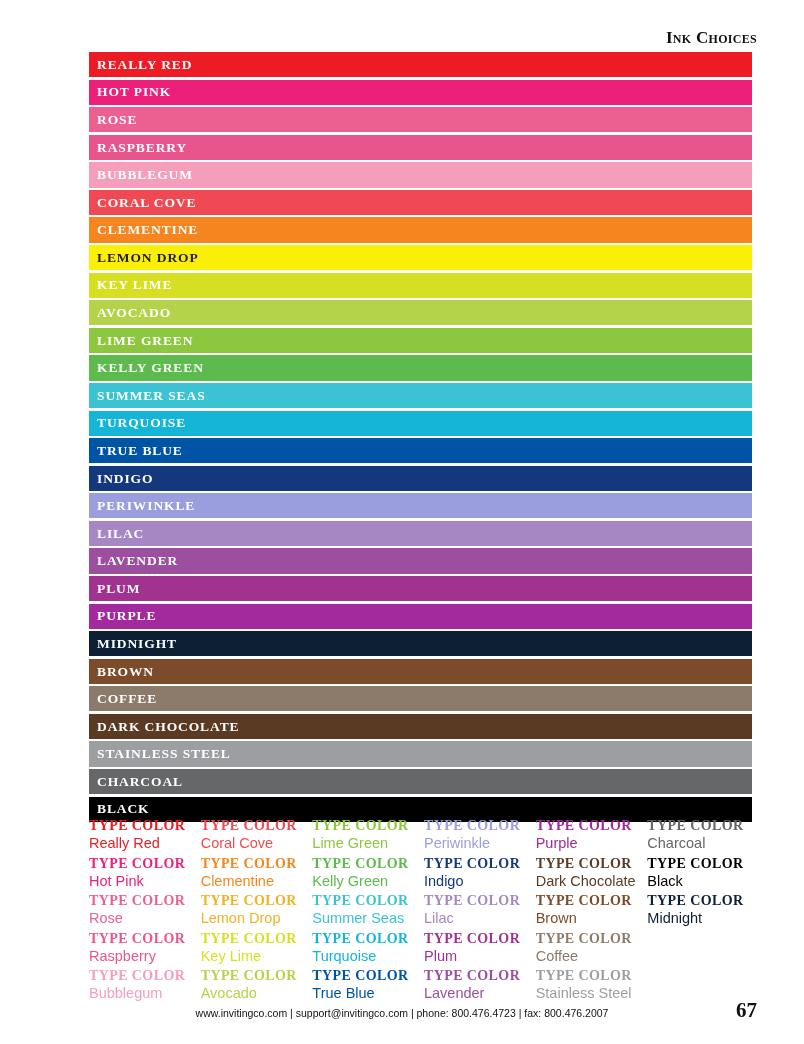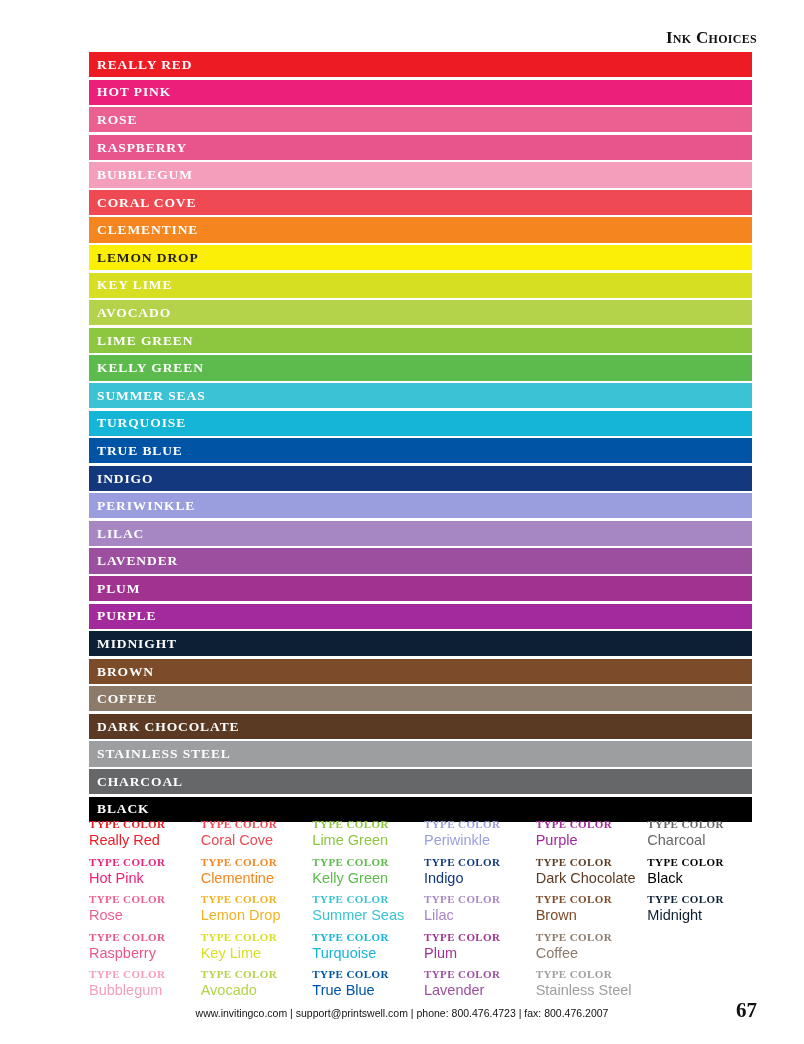--- a/index.html
+++ b/index.html
@@ -67,21 +67,21 @@
     grid-template-columns: repeat(6, 1fr);
     column-gap: 0px;
     row-gap: 0px;
   }
   .tc-cell {
     height: 37.5px;
   }
   .tc-top {
     font-family: "Liberation Serif", serif;
     font-weight: bold;
-    font-size: 11px;
+    font-size: 14px;
     letter-spacing: 0.4px;
     text-transform: uppercase;
     line-height: 1.1;
   }
   .tc-bottom {
     font-family: "Liberation Sans", sans-serif;
     font-size: 14.5px;
     line-height: 1.25;
     margin-top: 1px;
   }
@@ -314,17 +314,17 @@
         <div class="tc-bottom" style="color: rgb(156, 79, 158);">Lavender</div>
       </div>
       <div class="tc-cell">
         <div class="tc-top" style="color: rgb(156, 158, 160);">TYPE COLOR</div>
         <div class="tc-bottom" style="color: rgb(156, 158, 160);">Stainless Steel</div>
       </div>
       <div class="tc-cell"></div>
     </div>
 
   <div class="footer">
-    <span class="footer-text">www.invitingco.com  |  support@printswell.com  |  phone: 800.476.4723  |  fax: 800.476.2007</span>
+    <span class="footer-text">www.invitingco.com  |  support@invitingco.com  |  phone: 800.476.4723  |  fax: 800.476.2007</span>
   </div>
   <div class="page-number">67</div>
 
 </div>
 
 </body></html>

